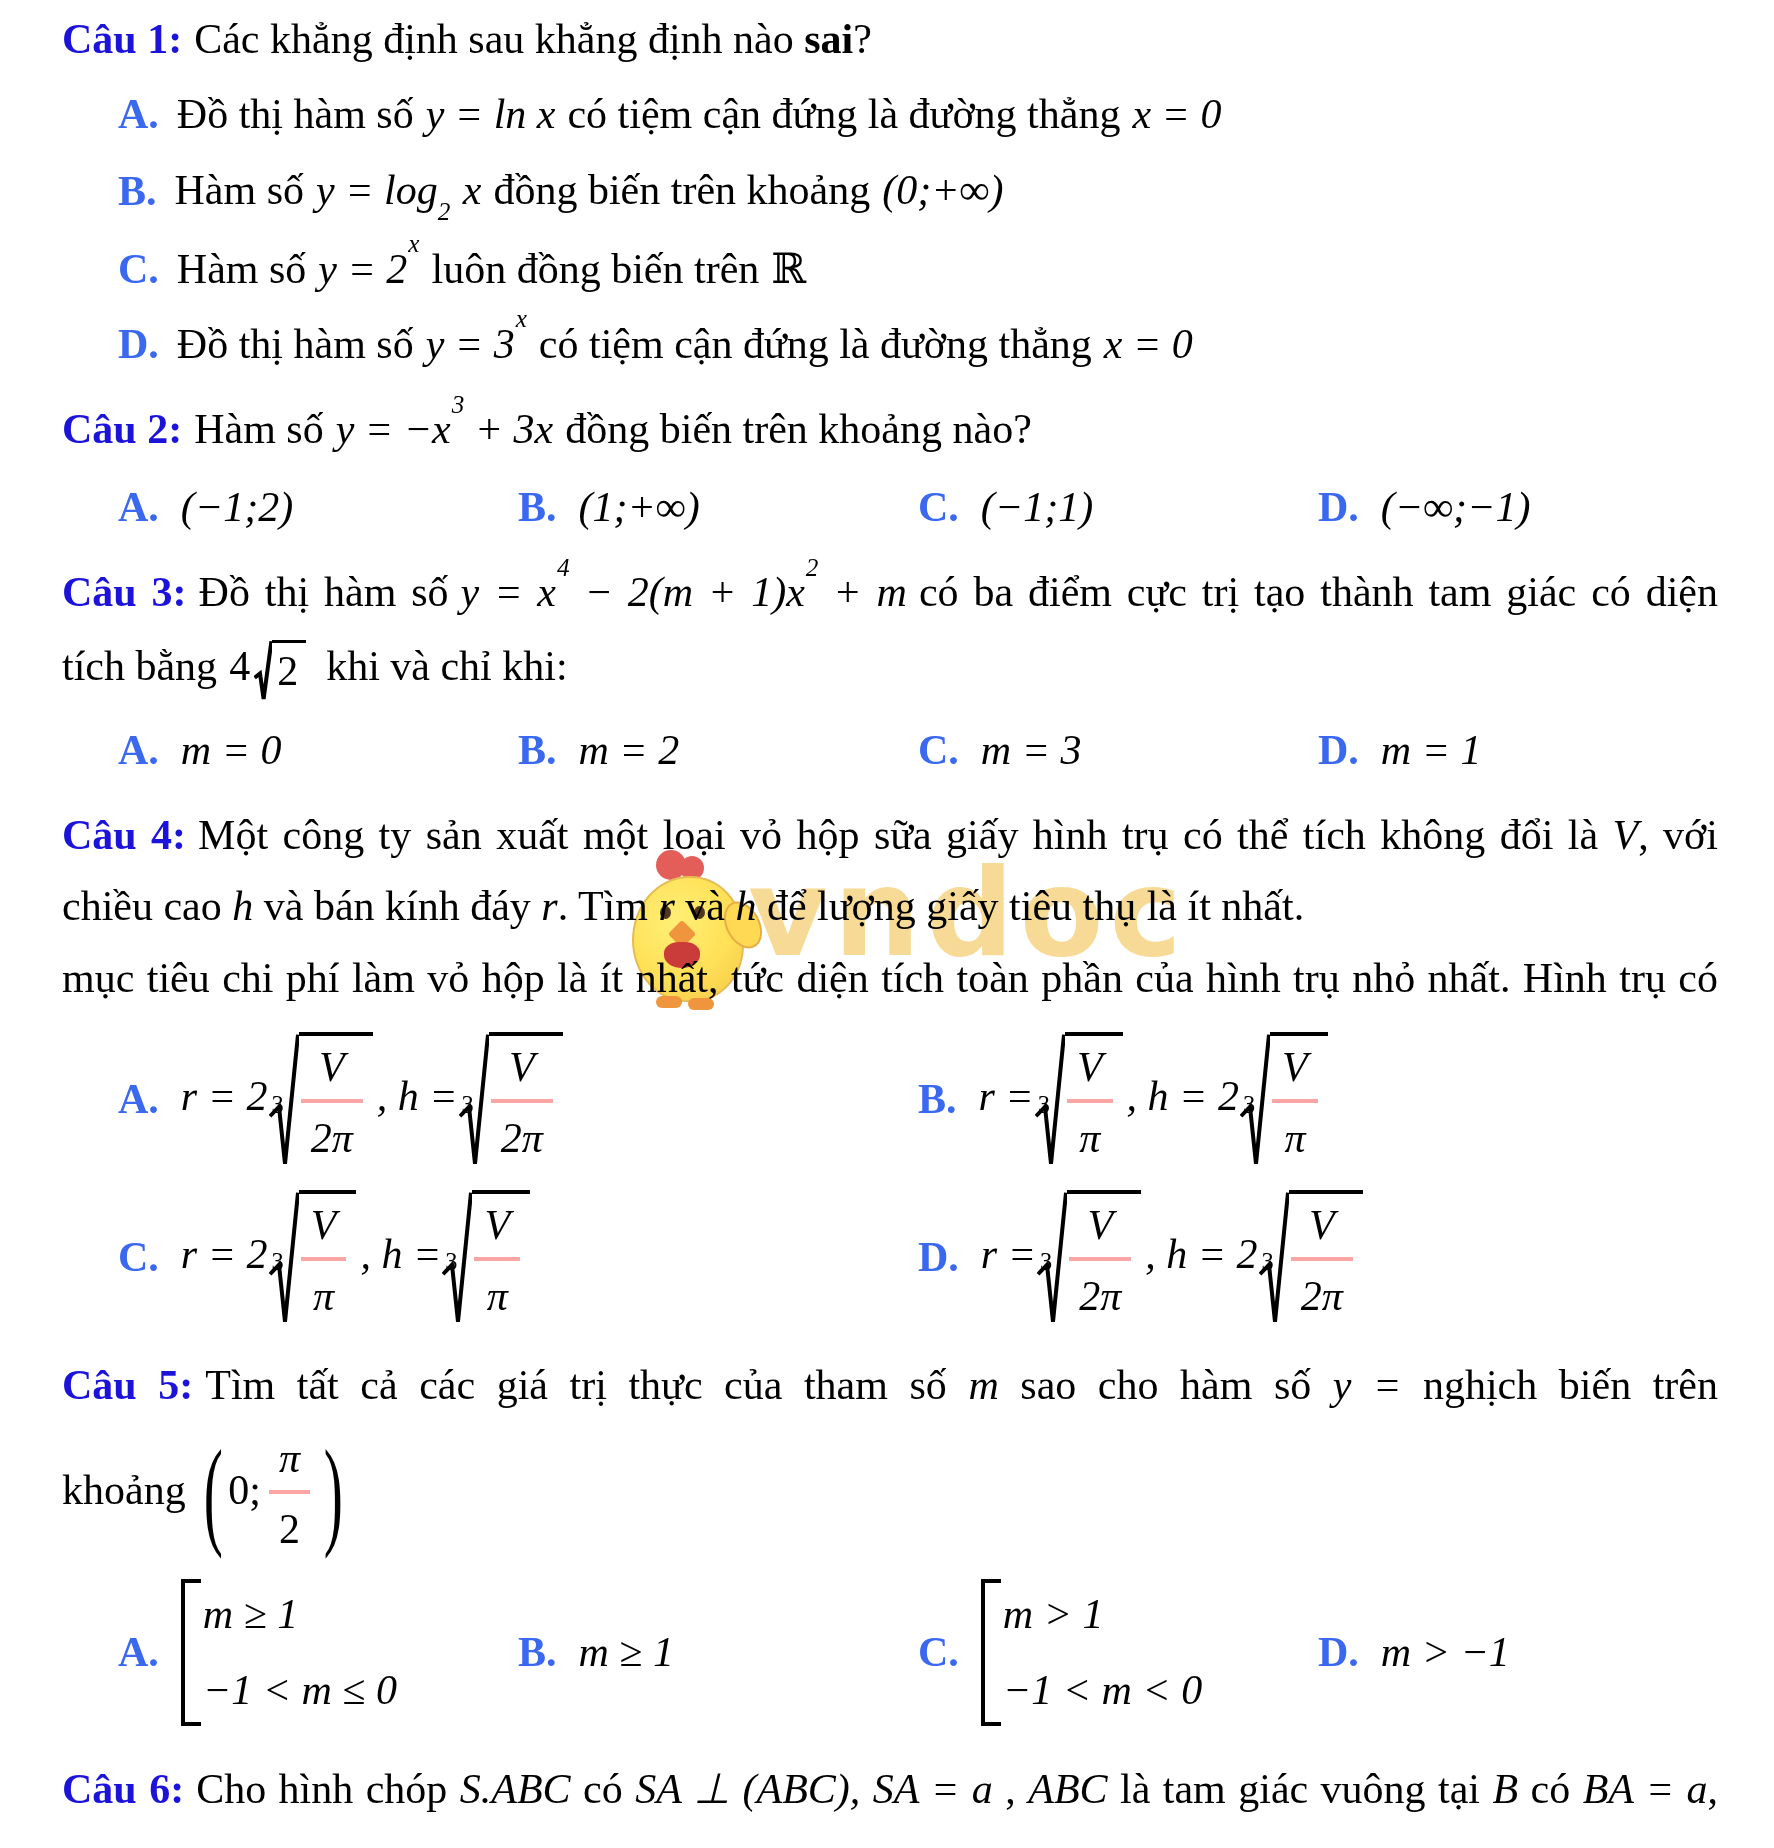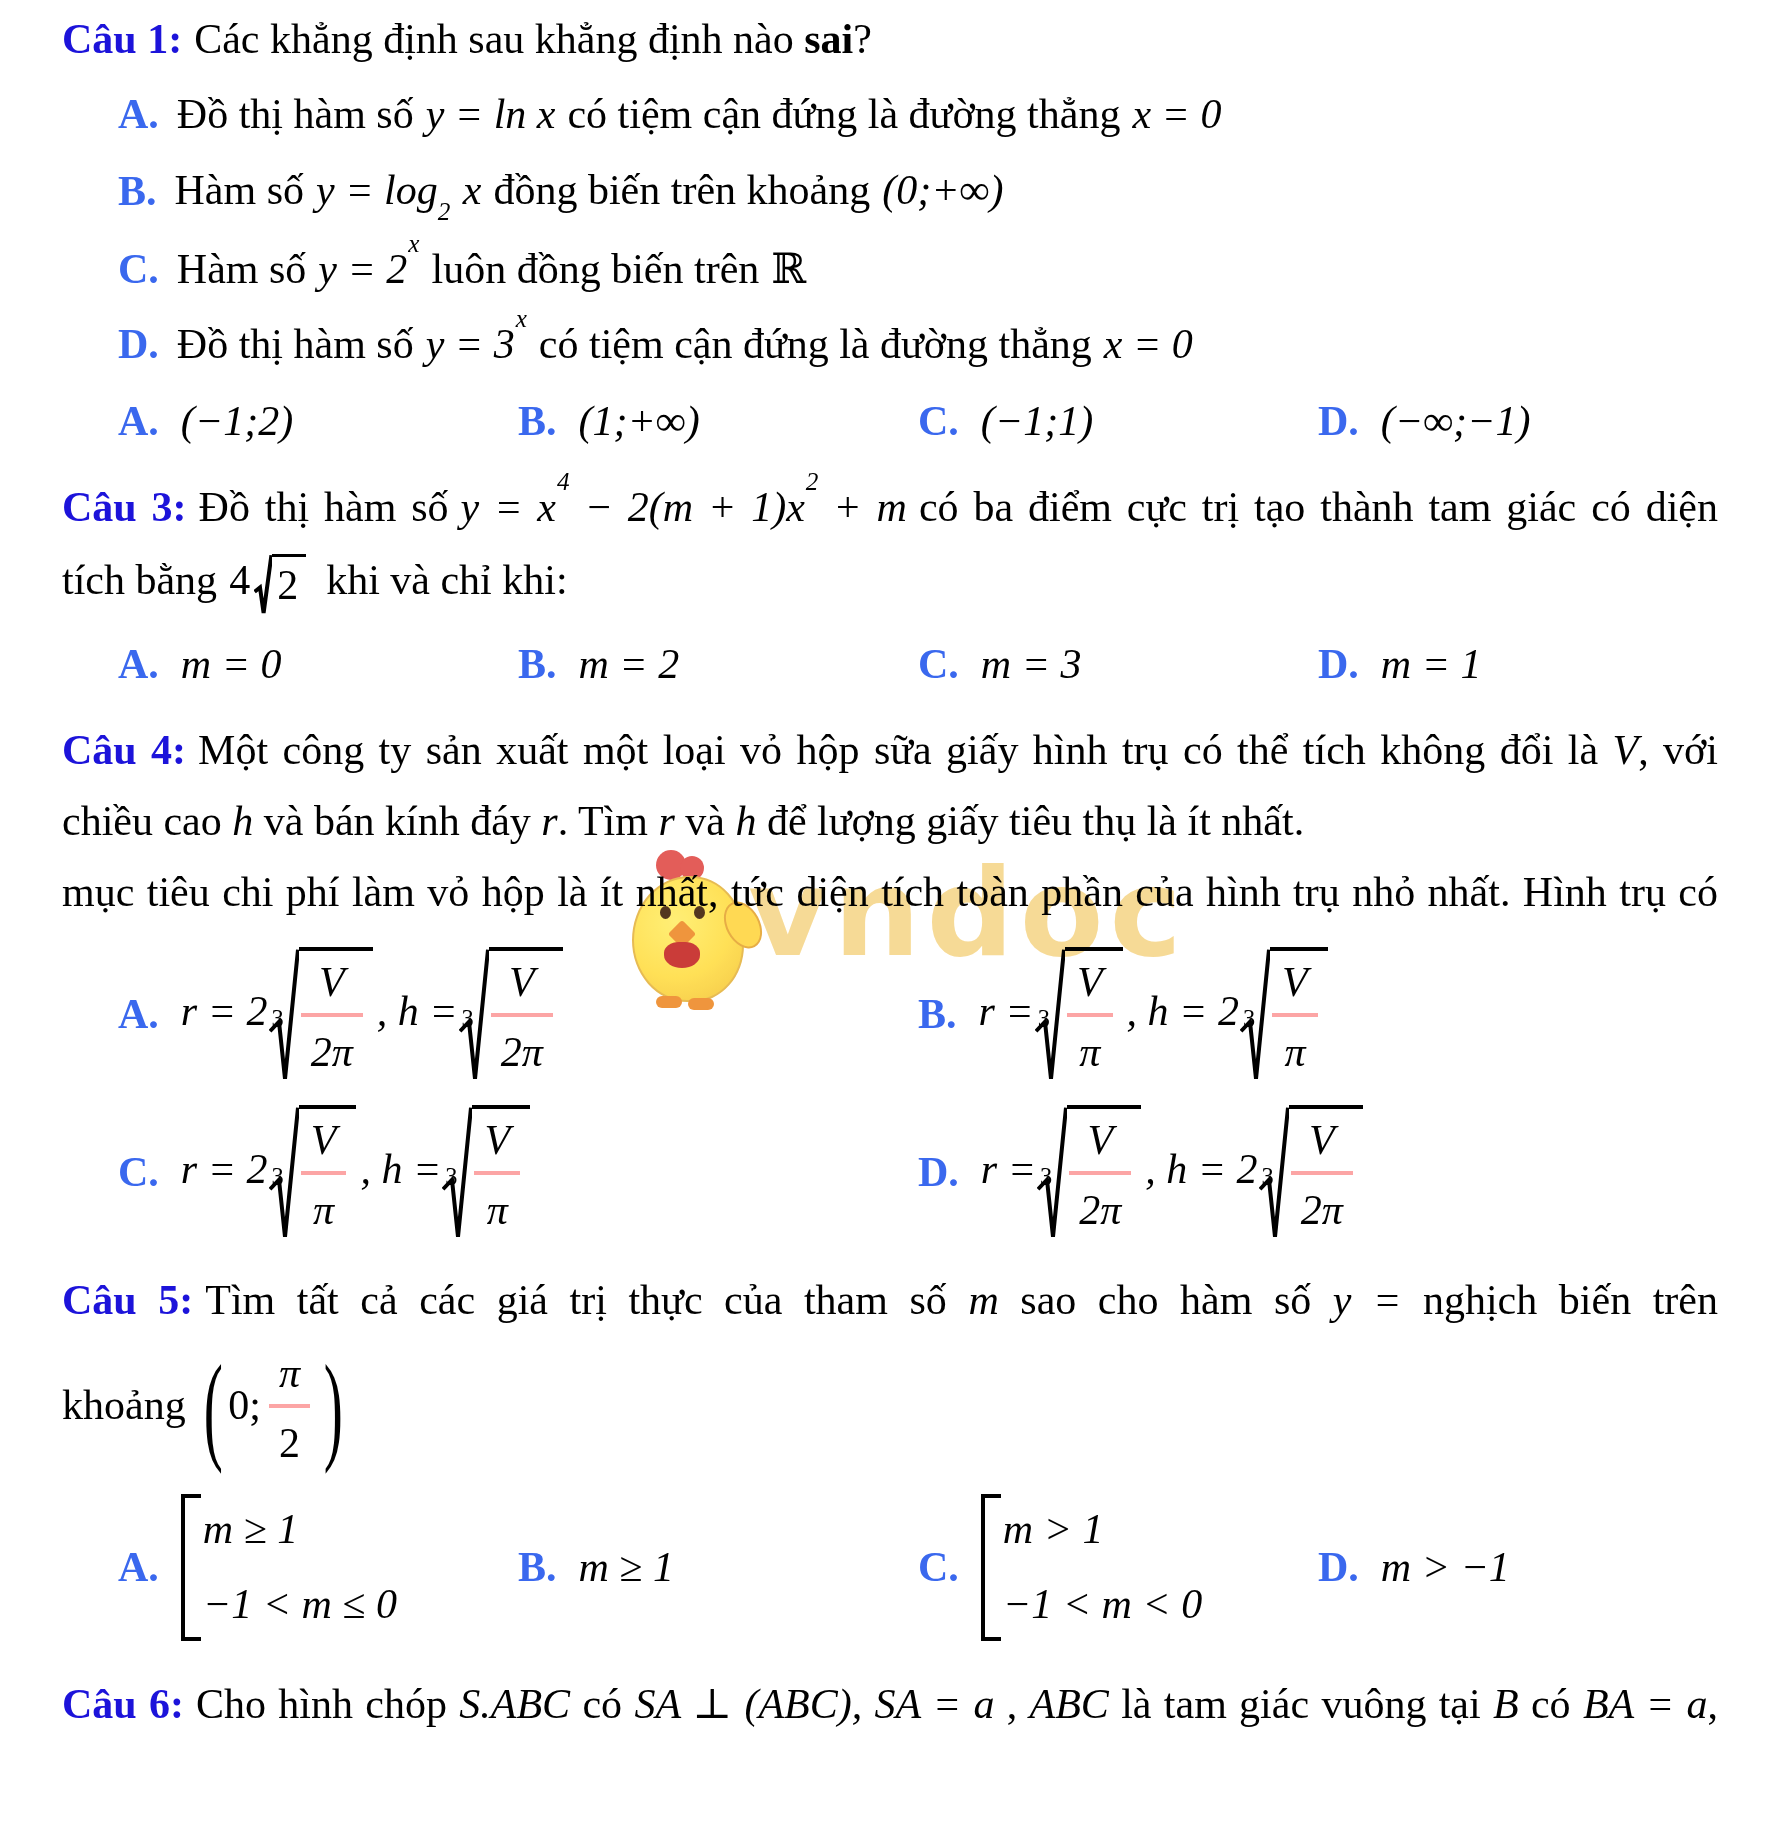--- a/index.html
+++ b/index.html
@@ -36,21 +36,21 @@
   .qlabel { color:#1c13da; font-weight:bold; padding-right:12px; }
   .letter { color:#3a68ee; font-weight:bold; flex:none; }
   .b { font-weight:bold; }
   .mi { font-style:italic;text-align:center; }
   .mr { font-style:normal; }
   .mx { white-space:nowrap; margin:0 12px; }
   sup.s { font-size:0.60em; position:relative; top:-0.62em; font-style:italic; margin-left:1px; }
   sub.s { font-size:0.60em; position:relative; top:0.28em; font-style:italic; margin-right:2px; }
 
   .line { margin-top:24px; }
-  .just { text-align:justify; text-align-last:justify; }
+  .just { text-align:justify; text-align-last:justify;font-family:Liberation Serif, serif; }
   .optline { margin-left:56px; margin-top:20px; display:flex; align-items:center; gap:18px; }
   .grid4 { display:grid; grid-template-columns:repeat(4,1fr); margin-left:56px; margin-top:22px; align-items:center; }
   .grid2 { display:grid; grid-template-columns:repeat(2,1fr); margin-left:56px; margin-top:22px; align-items:center; }
   .opt { display:flex; align-items:center; gap:22px; }
 
   .frac { display:inline-flex; flex-direction:column; text-align:center; vertical-align:middle; margin:0 8px; }
   .frac .num { display:block; padding:0 10px 3px; }
   .frac .den { display:block; border-top:4px solid #fca5a5; padding:8px 10px 0; }
 
   .root { display:inline-flex; align-items:stretch; vertical-align:middle; margin:0 4px; white-space:nowrap; }
@@ -110,20 +110,23 @@
     <div class="optline">
       <span class="letter">C.</span>
       <span><span>Hàm số</span><span class="mi mx"><span>y = 2</span><sup class="s">x</sup></span><span>luôn đồng biến trên</span><span class="mr mx">ℝ</span></span>
     </div>
 
     <div class="optline">
       <span class="letter">D.</span>
       <span><span>Đồ thị hàm số</span><span class="mi mx"><span>y = 3</span><sup class="s">x</sup></span><span>có tiệm cận đứng là đường thẳng</span><span class="mi mx">x = 0</span></span>
     </div>
 
+    <div class="line" style="margin-top:30px">
+      <span class="qlabel">Câu 2:</span><span>Hàm số</span><span class="mi mx"><span>y = −x</span><sup class="s">3</sup><span> + 3x</span></span><span>đồng biến trên khoảng nào?</span>
+    </div>
 
     <div class="grid4">
       <span class="opt">
           <span class="letter">A.</span>
           <span class="mi">(−1;2)</span>
         </span>
       <span class="opt">
           <span class="letter">B.</span>
           <span class="mi">(1;+∞)</span>
         </span>

